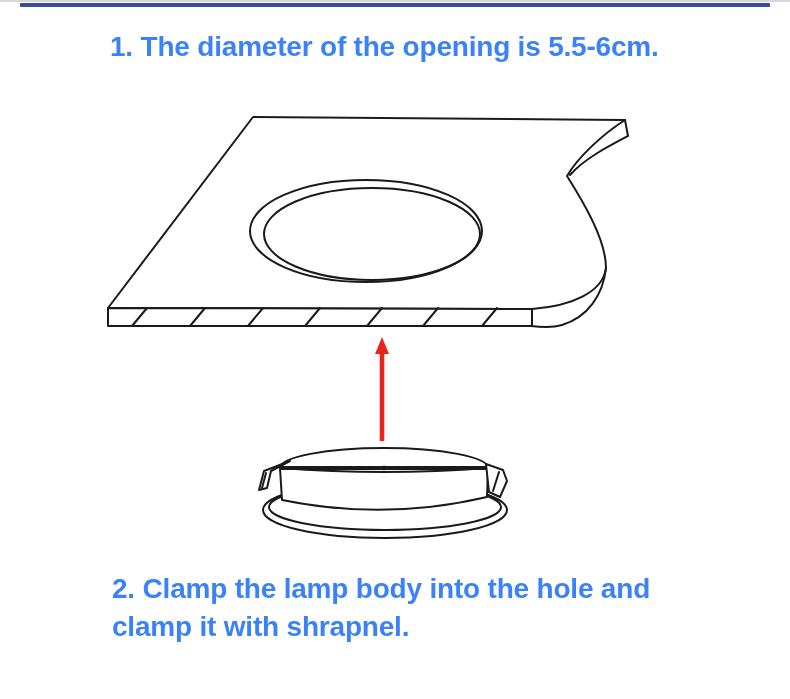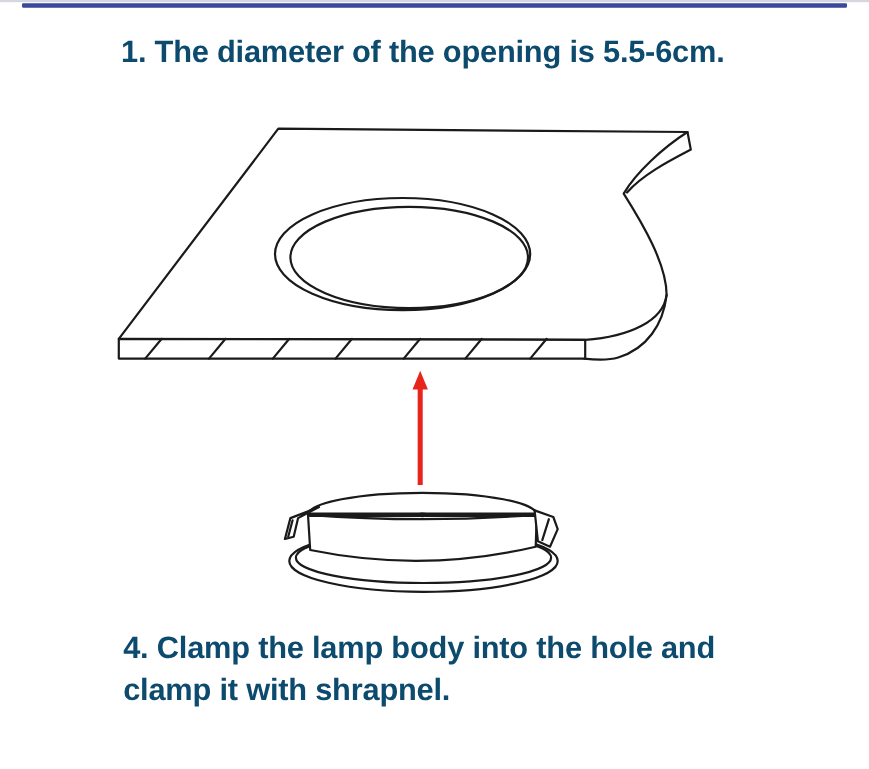--- a/index.html
+++ b/index.html
@@ -13,21 +13,21 @@
   .top-hairline{
     position:absolute;top:0;left:0;width:790px;height:2px;
     background:#c6c9d8;opacity:.75;
   }
   .divider{
     position:absolute;top:3px;left:20px;width:750px;height:4px;
     background:#3a499c;border-radius:1px;
   }
   .step-text{
     position:absolute;
-    color:#0c4a6e;
+    color:#3b82f6;
     font-size:28px;
     font-weight:600;
     letter-spacing:-0.2px;
     white-space:pre-line;
     line-height:38px;
   }
   #step1{left:110px;top:28px;}
   #step2{left:112px;top:570px;}
   svg.diagram{
     position:absolute;left:0;top:0;width:790px;height:699px;
@@ -96,14 +96,14 @@
       <path class="ink" d="M 266,473 L 262,488"></path>
     </g>
 
     <g>
       <path class="ink-fill" d="M 486,464 L 503,470 L 507,481 L 500,497 L 489,492 Z"></path>
       <path class="ink" d="M 499,472 L 493,491"></path>
     </g>
   </g>
 </svg>
 
-<div id="step2" class="step-text">4. Clamp the lamp body into the hole and
+<div id="step2" class="step-text">2. Clamp the lamp body into the hole and
 clamp it with shrapnel.</div>
 
 </body></html>

